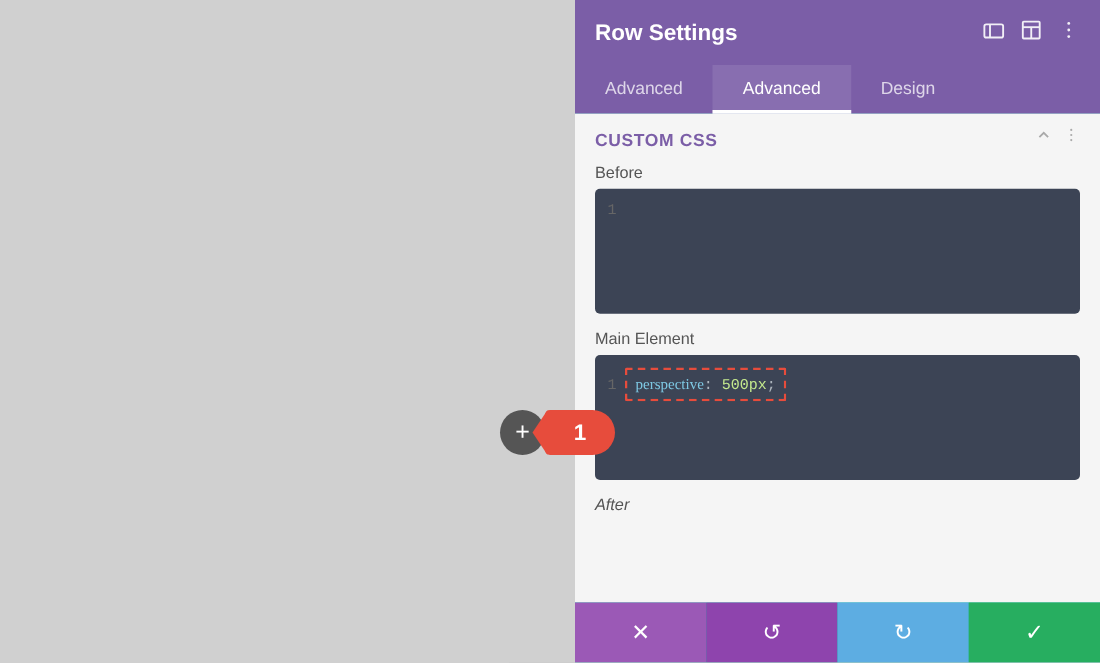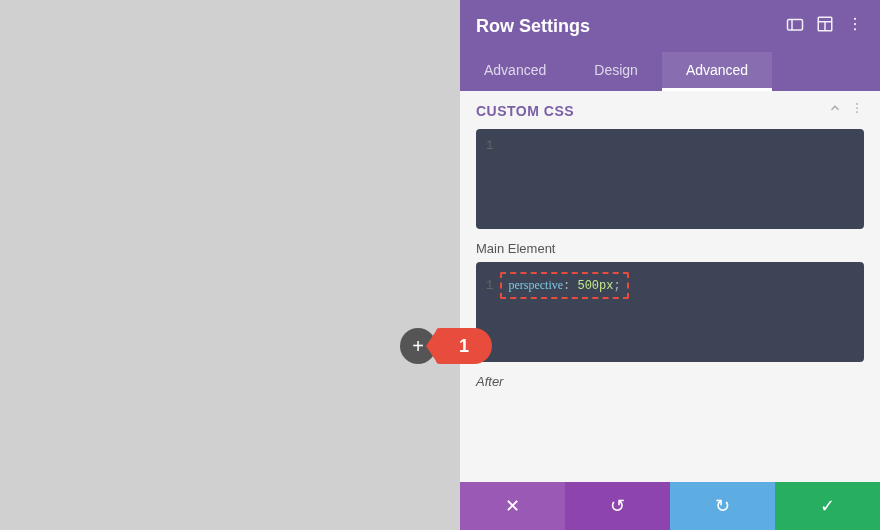--- a/index.html
+++ b/index.html
@@ -294,22 +294,22 @@
           <circle cx="12" cy="5" r="1.5"></circle>
             <circle cx="12" cy="12" r="1.5"></circle>
             <circle cx="12" cy="19" r="1.5"></circle>
         </svg>
       </span>
     </div>
   </div>
 
   <div class="tabs-bar">
     <div class="tab">Advanced</div>
+    <div class="tab active">Advanced</div>
     <div class="tab">Design</div>
-    <div class="tab active">Advanced</div>
   </div>
 
   <div class="panel-body">
     <div class="section">
 
       <div class="section-header">
         <span class="section-title">Custom CSS</span>
         <div class="section-header-icons">
           <span class="section-icon">
             <svg width="14" height="14" viewBox="0 0 24 24" fill="none" stroke="#aaa" stroke-width="2.5">
@@ -320,20 +320,21 @@
             <svg width="14" height="14" viewBox="0 0 24 24" fill="#aaa">
               <circle cx="12" cy="5" r="1.5"></circle>
                 <circle cx="12" cy="12" r="1.5"></circle>
                 <circle cx="12" cy="19" r="1.5"></circle>
             </svg>
           </span>
         </div>
       </div>
 
       <div class="code-section">
+        <div class="code-label">Before</div>
         <div class="code-editor" style="height:100px;">
           <span class="line-num">1</span>
         </div>
       </div>
 
       <div class="code-section">
         <div class="code-label">Main Element</div>
         <div class="code-main" style="height:100px;">
           <span class="line-num" style="color:#666;">1</span>
           <span class="highlight-box">

